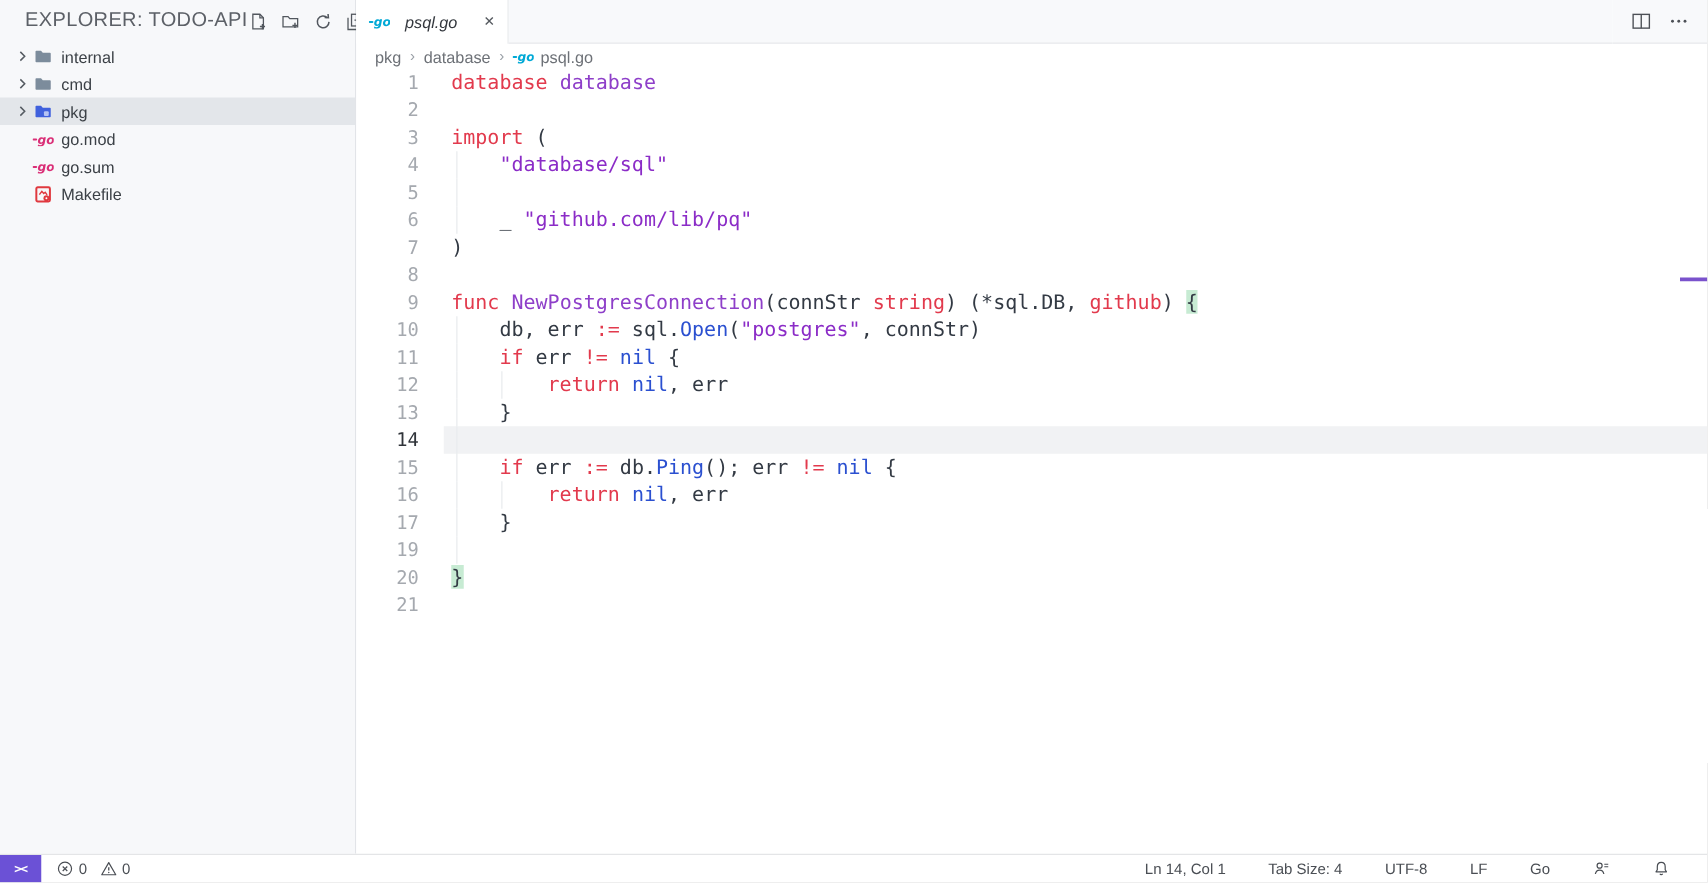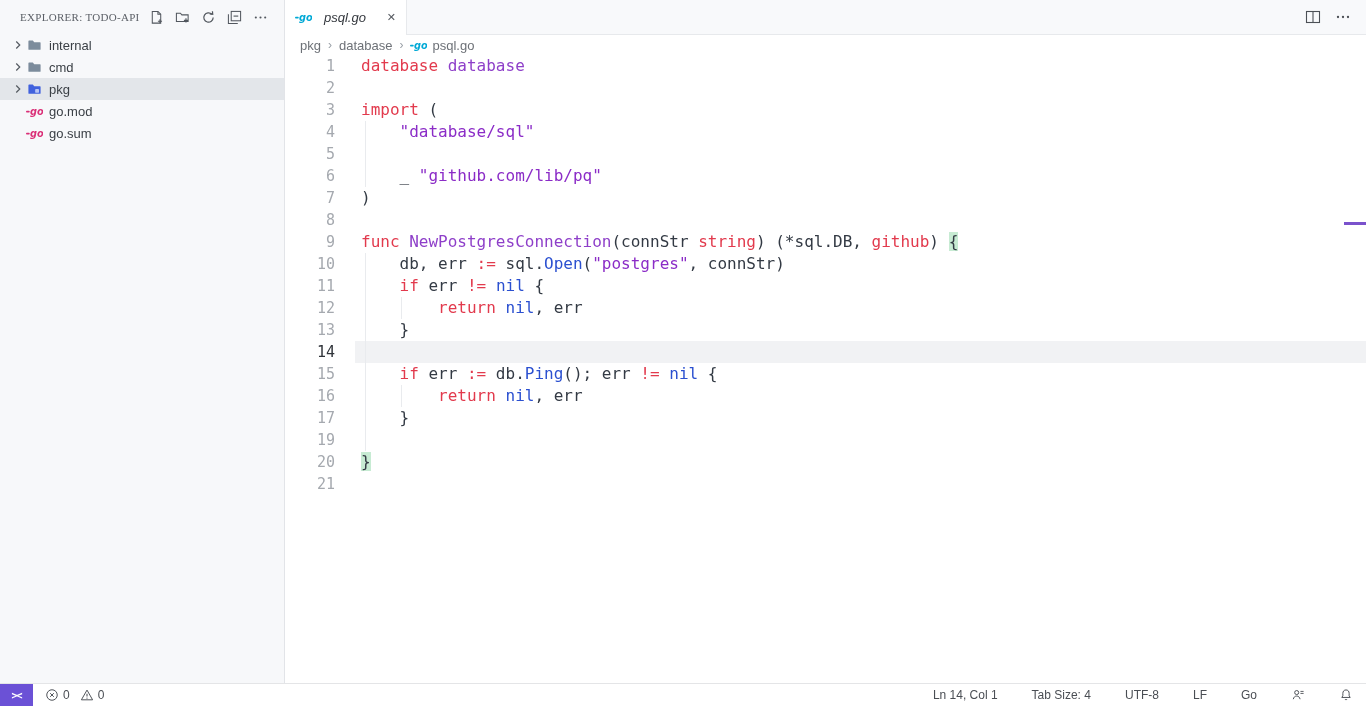--- a/index.html
+++ b/index.html
@@ -5,21 +5,21 @@
   * { margin:0; padding:0; box-sizing:border-box; }
   html,body { background:#ddd; }
   body { font-family:"Liberation Sans", sans-serif; }
   .app { width:1366px; height:706px; position:relative; background:#fff; overflow:hidden; }
 
   .main { display:flex; height:683px; }
 
   
   .sidebar { width:285px; flex:none; background:var(--sidebar-bg); border-right:1px solid #e2e4e8; }
   .sb-header { height:34px; display:flex; align-items:center; padding:0 16px 0 20px; }
-  .sb-title { font-size:11px; color:#5c6067; letter-spacing:.3px; white-space:nowrap;font-family:Liberation Serif, serif; }
+  .sb-title { font-size:16px; color:#5c6067; letter-spacing:.3px; white-space:nowrap; }
   .sb-actions { margin-left:auto; display:flex; gap:10px; color:#52575e; }
   .act-icon { width:16px; height:16px; display:flex; align-items:center; justify-content:center; cursor:pointer; }
   .act-icon svg { width:15px; height:15px; display:block; }
 
   .tree-row { height:22px; display:flex; align-items:center; padding-left:10px; font-size:13px; color:#3b4046; cursor:pointer; }
   .tree-row.selected { background:var(--selected-row-bg); }
   .chev { width:16px; height:16px; flex:none; color:#555b62; display:flex; align-items:center; justify-content:center; }
   .chev.hidden { visibility:hidden; }
   .ticon { width:17px; flex:none; margin-right:6px; display:flex; align-items:center; justify-content:center; }
   .ticon svg { display:block; }
@@ -58,21 +58,21 @@
   .tk-m { color:var(--code-default); background:var(--bracket-match-bg); }
 
   .ov-dash { position:absolute; right:0; top:222px; width:22px; height:3px; background:var(--overview-cursor); }
 
   
   .statusbar { position:absolute; left:0; right:0; bottom:0; height:23px; background:#fff; border-top:1px solid #e4e5e7; display:flex; align-items:center; font-size:12px; color:#4a4e54; }
   .remote { width:33px; height:22px; flex:none; background:var(--accent-purple-remote); color:#fff; display:flex; align-items:center; justify-content:center; font-family:"DejaVu Sans Mono", monospace; font-size:10px; font-weight:bold; letter-spacing:-1px; cursor:pointer; }
   .sb-left { display:flex; align-items:center; gap:4px; margin-left:12px; cursor:pointer; }
   .sicon { display:flex; align-items:center; }
   .sicon svg { width:14px; height:14px; display:block; }
-  .sb-right { margin-left:auto; display:flex; align-items:flex-start; gap:34px; padding-right:13px; }
+  .sb-right { margin-left:auto; display:flex; align-items:flex-start; gap:34px; padding-right:30px; }
   .sb-item { cursor:pointer; white-space:nowrap; }
 </style>
 </head>
 <body>
 
 <div class="app">
   <div class="main">
 
     <aside class="sidebar">
       <div class="sb-header">
@@ -174,20 +174,36 @@
                 <path d="M6 4l4 4-4 4" fill="none" stroke="currentColor" stroke-width="1.4"></path>
               </svg>
             </span>
             <span class="ticon c-go-pink">
               <svg viewBox="0 0 20 12" width="17" height="11">
                 <rect x="0" y="5.2" width="4.4" height="1.9" rx="0.95" fill="currentColor"></rect>
                 <text x="4.8" y="10" font-family="DejaVu Sans, sans-serif" font-size="11.5" font-style="italic" font-weight="bold" fill="currentColor">go</text>
               </svg>
             </span>
             <span>go.sum</span>
+          </div>
+          <div class="tree-row">
+            <span class="chev hidden">
+              <svg viewBox="0 0 16 16" width="14" height="14">
+                <path d="M6 4l4 4-4 4" fill="none" stroke="currentColor" stroke-width="1.4"></path>
+              </svg>
+            </span>
+            <span class="ticon c-makefile">
+              <svg viewBox="0 0 16 16" width="15" height="15">
+                <rect x="2.2" y="1.9" width="11.6" height="12.2" rx="1.2" fill="none" stroke="currentColor" stroke-width="1.7"></rect>
+                <path d="M4.8 8.2l2.1-2.8 1.6 1.9 1.3-1.1 1.6 2.3" fill="none" stroke="currentColor" stroke-width="1.2"></path>
+                <circle cx="10.8" cy="11.3" r="2.5" fill="currentColor"></circle>
+                <circle cx="10.8" cy="11.3" r="0.85" fill="#fff"></circle>
+              </svg>
+            </span>
+            <span>Makefile</span>
           </div>
         </div>
     </aside>
 
     <section class="editor">
       <div class="tabbar">
         <div class="tab">
           <span class="ticon c-go-cyan">
               <svg viewBox="0 0 20 12" width="17" height="11">
                 <rect x="0" y="5.2" width="4.4" height="1.9" rx="0.95" fill="currentColor"></rect>

